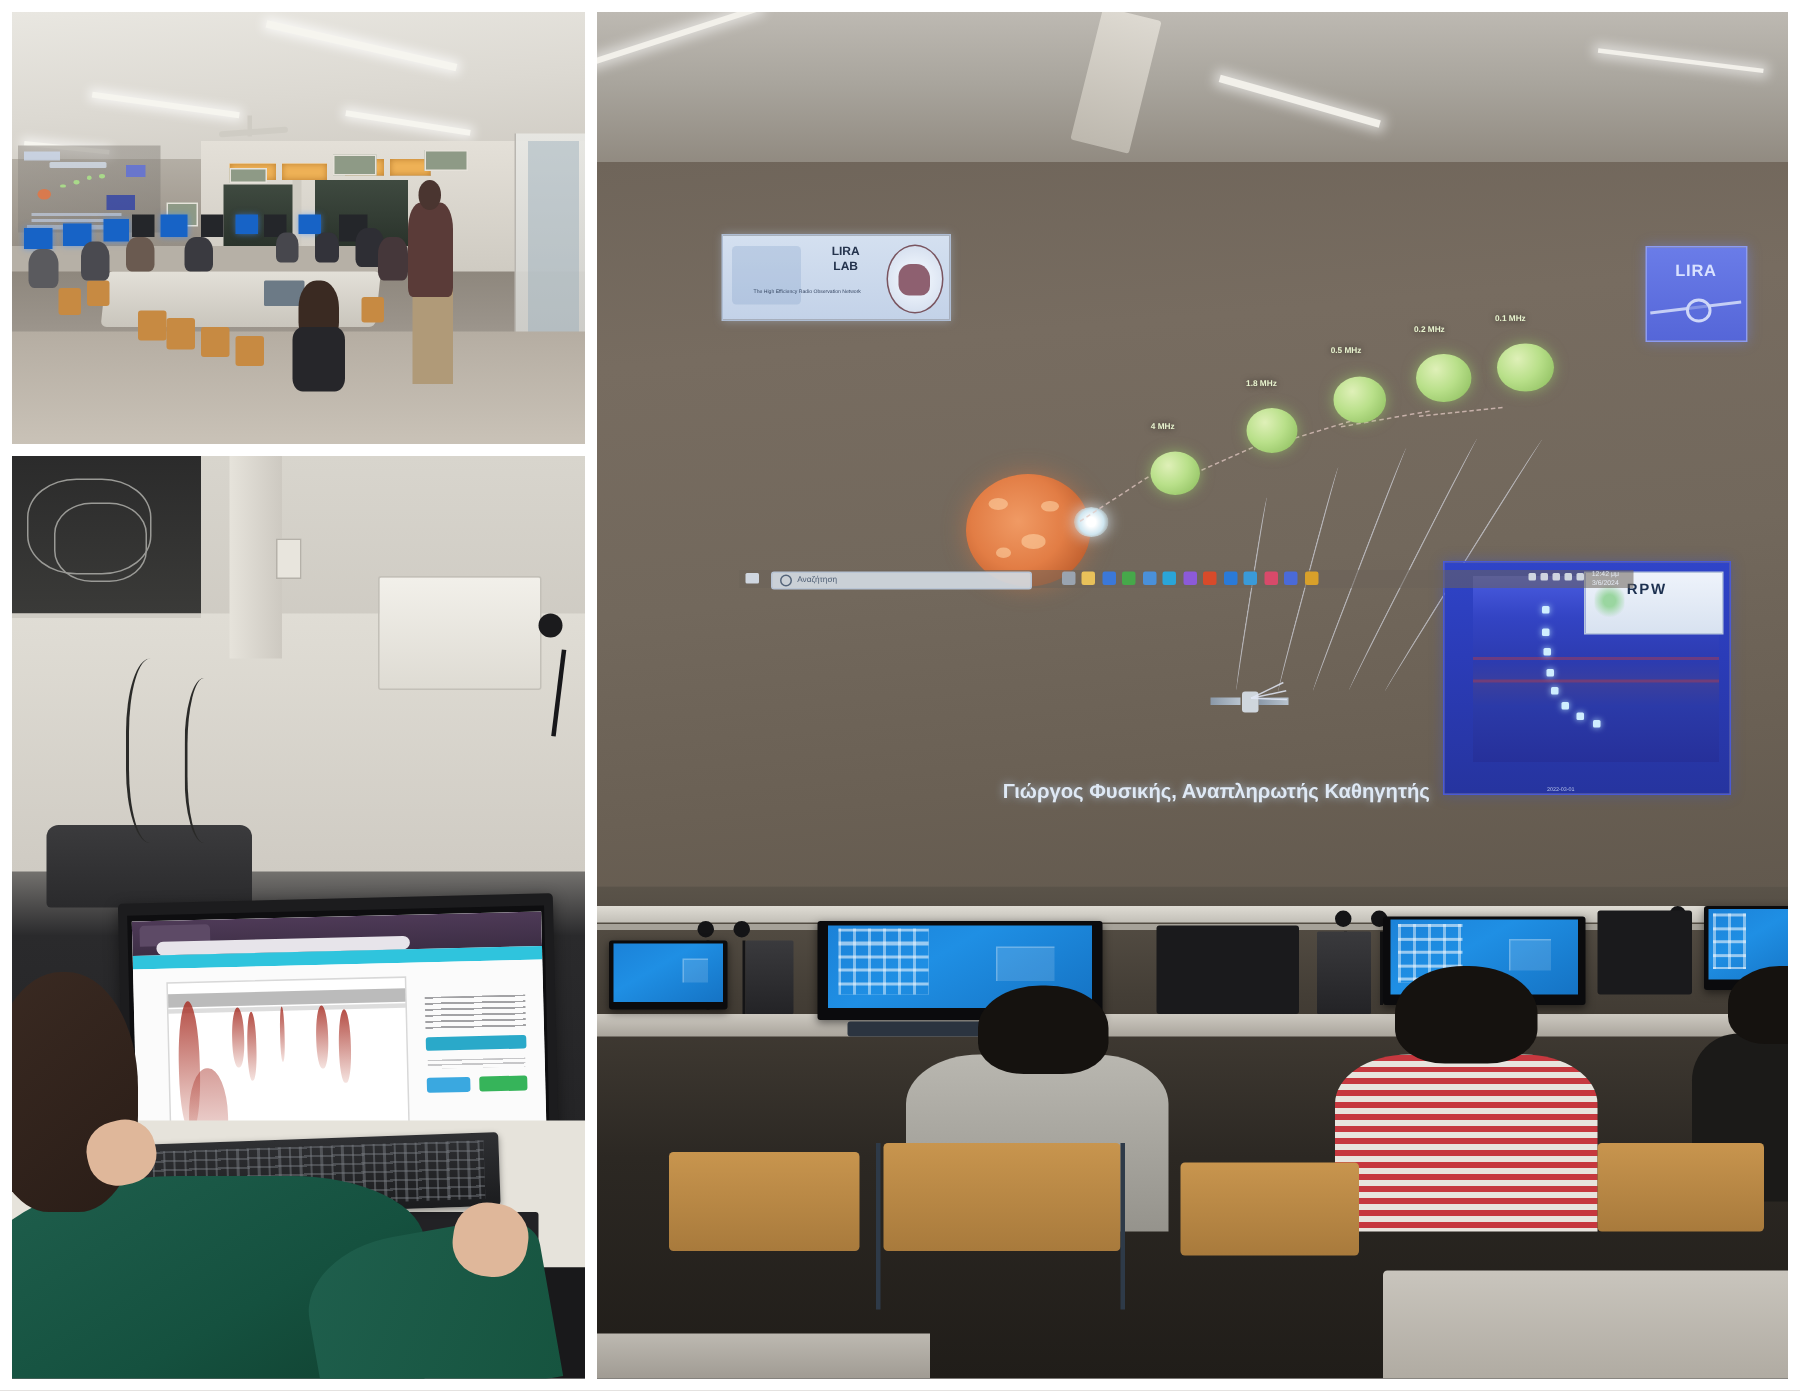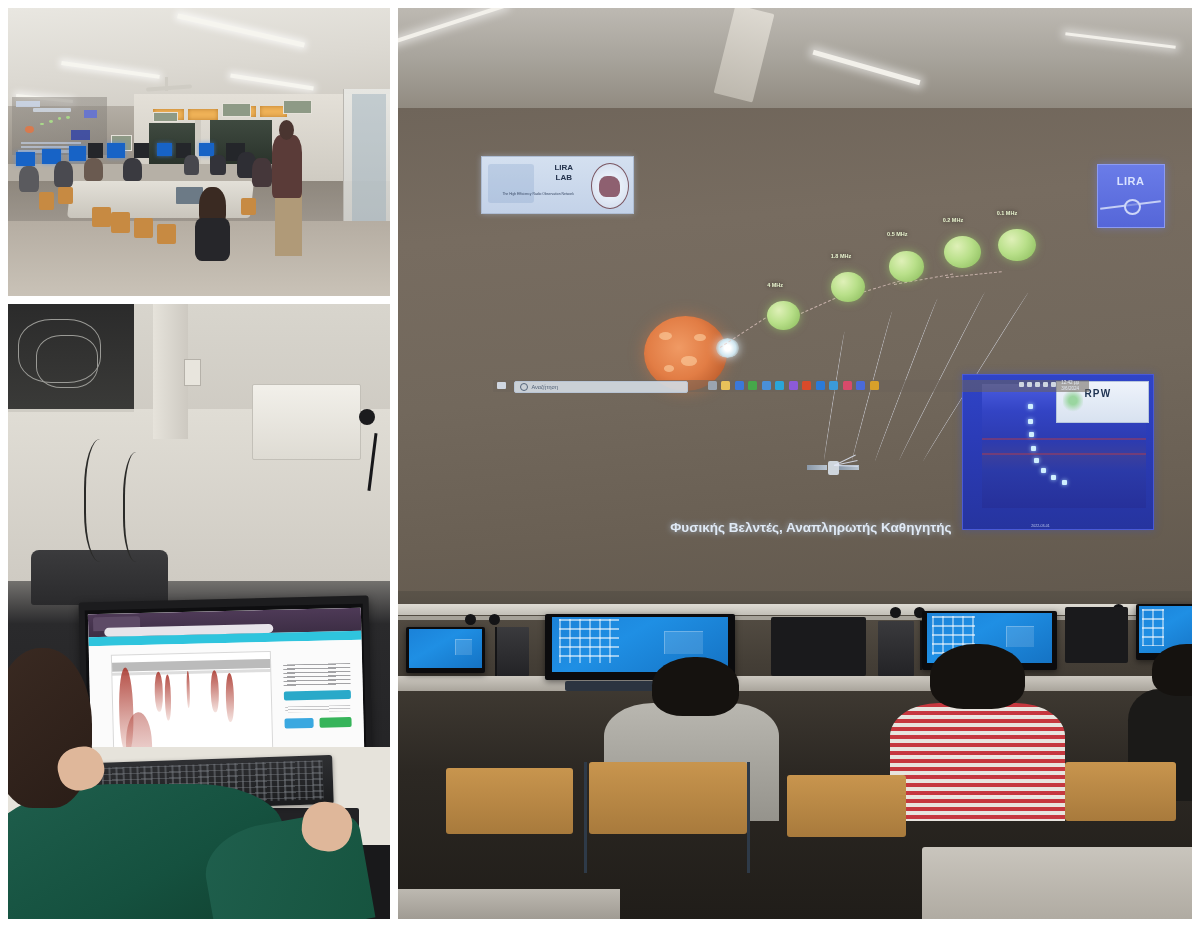--- a/index.html
+++ b/index.html
@@ -513,21 +513,21 @@
             <div class="rpw-track" style="left:49%;top:78%;"></div>
           </div>
           <div class="rpw-logo">
             <div class="rpw-star"></div>
             <div class="rpw-logo-txt">RPW</div>
           </div>
           <div class="rpw-axis" style="left:36%;bottom:1%;">2022-03-01</div>
         </div>
 
         <div class="pr-caption">
-          <div>Φυσικής  Βελντές, Αναπληρωτής Καθηγητής</div>
+          <div>Γιώργος  Φυσικής, Αναπληρωτής Καθηγητής</div>
         </div>
       </div>
 
       <div class="pr-taskbar">
         <div class="tb-start"></div>
         <div class="tb-search">
           <div class="tb-search-ico"></div>
           <span class="tb-search-txt">Αναζήτηση</span>
         </div>
         <div class="tb-icons">

